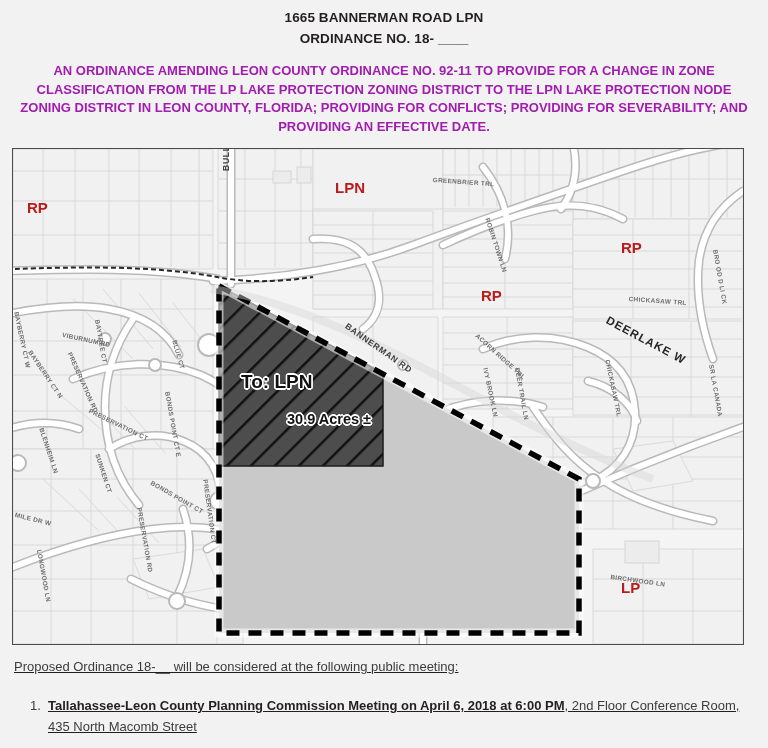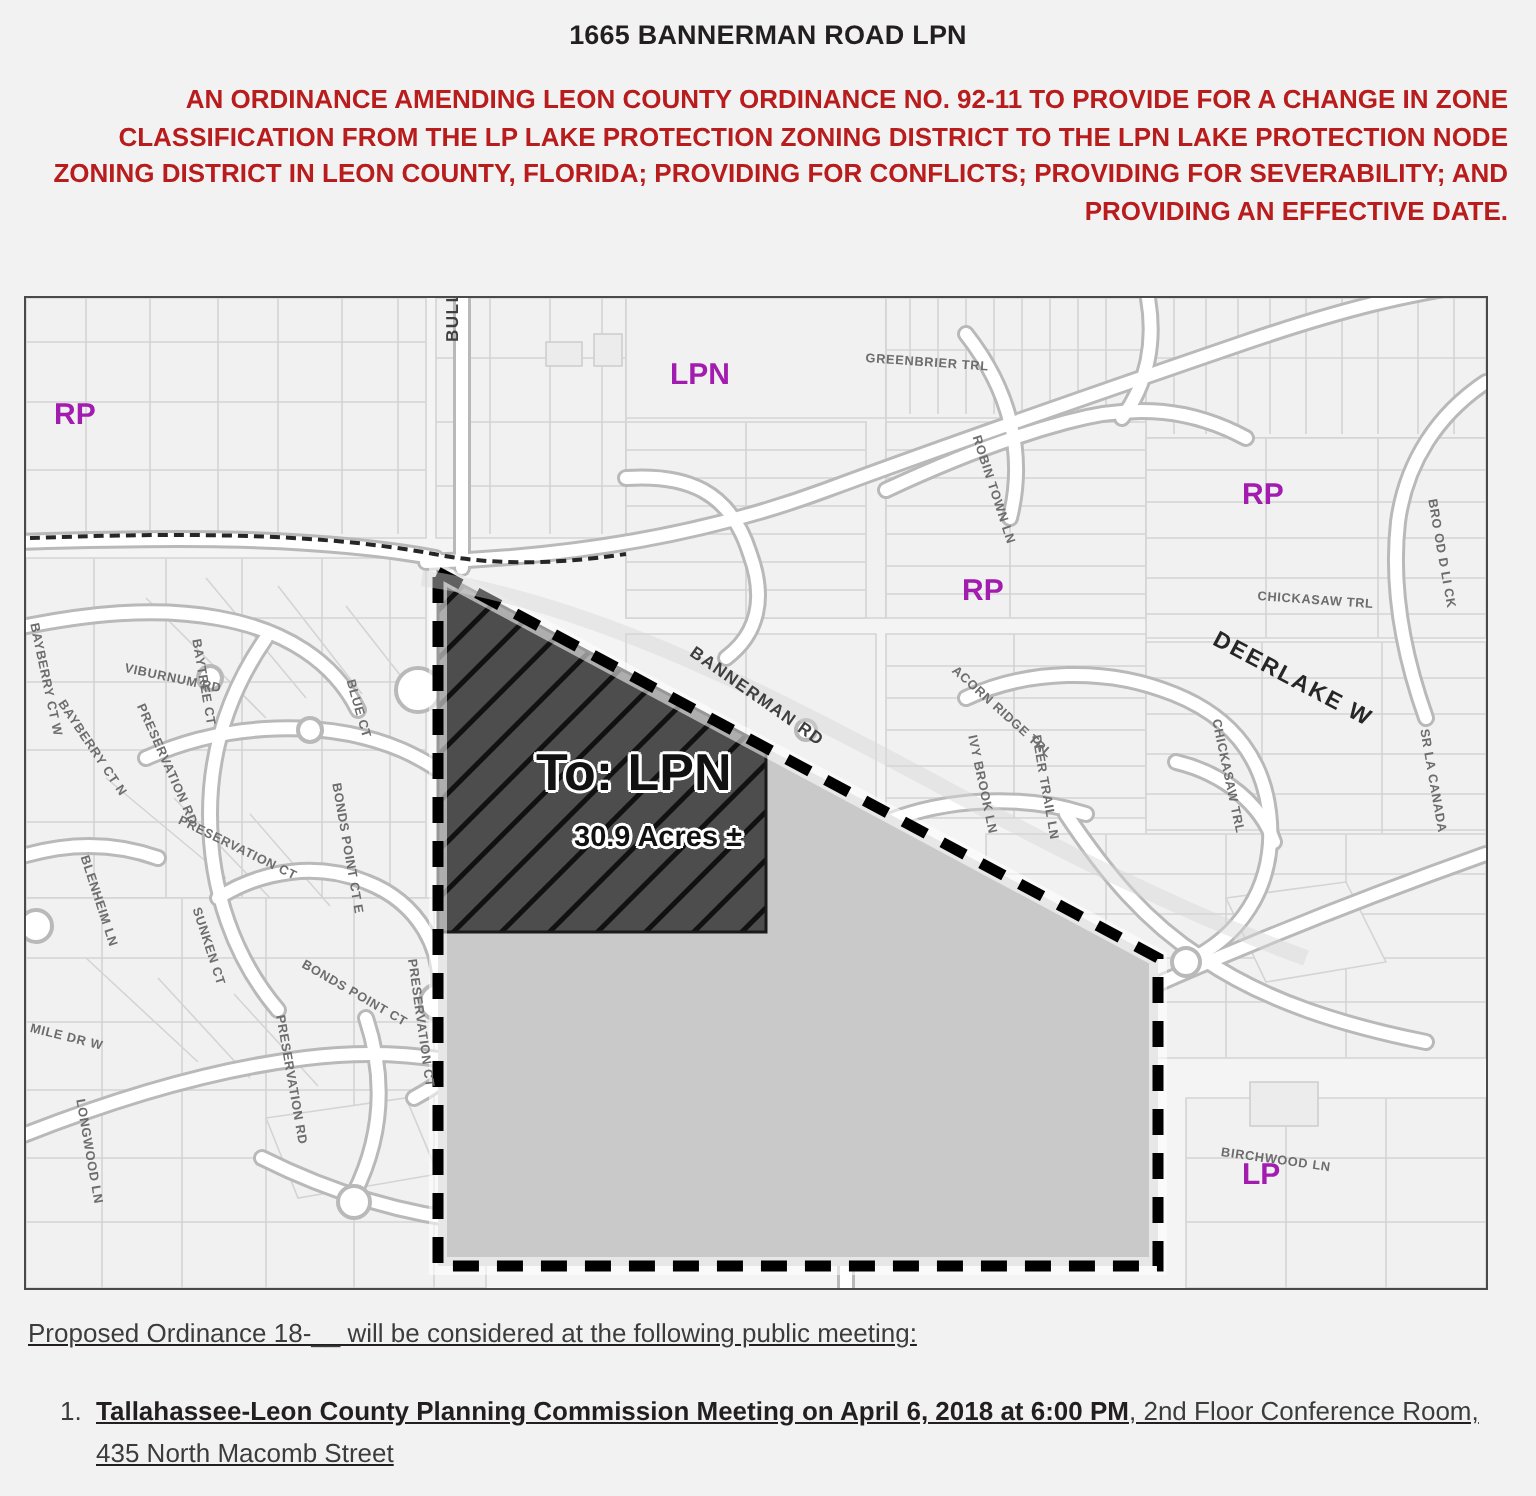--- a/index.html
+++ b/index.html
@@ -21,22 +21,22 @@
     font-size:13.5px;
     letter-spacing:.1px;
     line-height:21px;
     color:#231f20;
   }
   .ordinance-body{
     margin:13px 14px 0 14px;
     font-weight:bold;
     font-size:13px;
     line-height:18.6px;
-    text-align:right;
-    color:#b91c1c;
+    text-align:center;
+    color:#a21caf;
   }
 
   
   .map-frame{
     position:absolute;
     left:12px;top:148px;
     width:732px;height:497px;
     border:1px solid #4a4a4a;
     background:#f4f4f4;
     overflow:hidden;
@@ -47,21 +47,21 @@
 
   
   .zlabel{
     position:absolute;
     font-family:"Liberation Sans", sans-serif;
     font-weight:bold;
     color:#4d4d4d;
     white-space:nowrap;
     pointer-events:none;
   }
-  .zlabel.big{font-size:15px;color:#a21caf;}
+  .zlabel.big{font-size:15px;color:#b91c1c;}
 
   .rdlabel{
     position:absolute;
     font-family:"Liberation Sans", sans-serif;
     font-weight:bold;
     font-size:6.4px;
     color:#6d6d6d;
     white-space:nowrap;
     letter-spacing:.35px;
     pointer-events:none;
@@ -76,21 +76,21 @@
     white-space:nowrap;
     font-family:"Liberation Sans", sans-serif;
     font-weight:bold;
     color:#111;
     pointer-events:none;
     text-shadow:
       1.6px 0 0 #fff, -1.6px 0 0 #fff, 0 1.6px 0 #fff, 0 -1.6px 0 #fff,
       1.2px 1.2px 0 #fff, -1.2px 1.2px 0 #fff, 1.2px -1.2px 0 #fff, -1.2px -1.2px 0 #fff;
   }
   .callout.l1{font-size:22px;}
-  .callout.l2{font-size:26px;margin-left:27px;}
+  .callout.l2{font-size:19px;}
   .callout.acres{font-size:14.5px;padding-left:36px;}
   .callout.remains{font-size:20px;}
 
   
   .footer{
     position:absolute;
     left:14px;right:14px;top:658px;text-decoration:underline;
   }
   .foot-lead{
     font-size:13px;
@@ -118,20 +118,21 @@
   }
   .meeting-strong{font-weight:bold;color:#231f20;}
 </style>
 </head>
 <body>
 
 <div class="page">
 
   <div class="hdr">
     <div class="hdr-line">1665 BANNERMAN ROAD LPN</div>
+    <div class="hdr-line">ORDINANCE NO. 18- ____</div>
     <div class="ordinance-body">AN ORDINANCE AMENDING LEON COUNTY ORDINANCE NO. 92-11 TO PROVIDE FOR A CHANGE IN ZONE CLASSIFICATION FROM THE LP LAKE PROTECTION ZONING DISTRICT TO THE LPN LAKE PROTECTION NODE ZONING DISTRICT IN LEON COUNTY, FLORIDA; PROVIDING FOR CONFLICTS; PROVIDING FOR SEVERABILITY; AND PROVIDING AN EFFECTIVE DATE.</div>
   </div>
 
   <div class="map-frame">
 
     <div class="map-canvas">
       <svg viewBox="0 0 730 495" preserveAspectRatio="none">
         <defs>
           <pattern id="hatch" width="17" height="17" patternTransform="rotate(45)" patternUnits="userSpaceOnUse">
             <rect width="17" height="17" fill="#4d4d4d"></rect>

